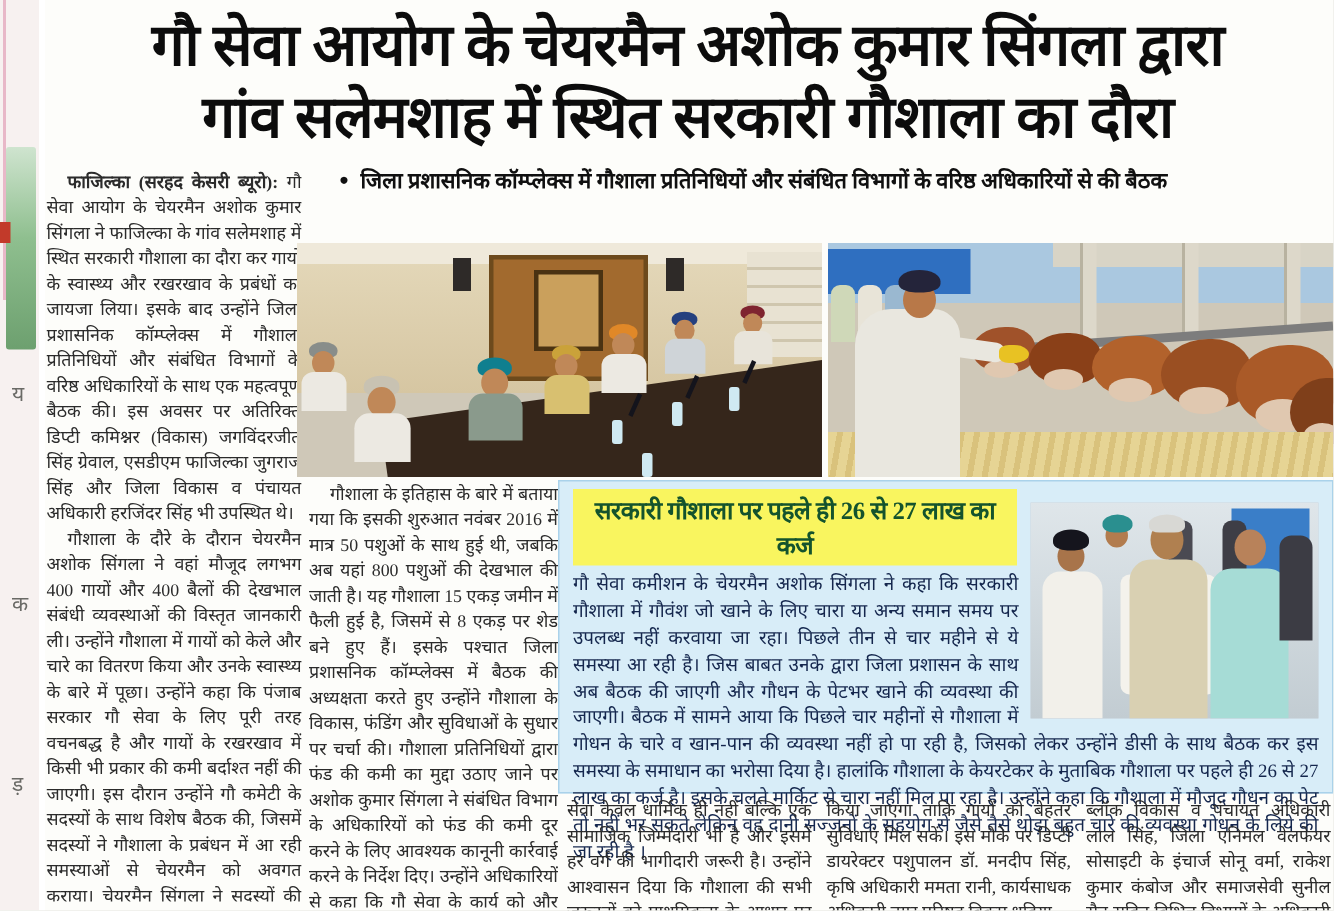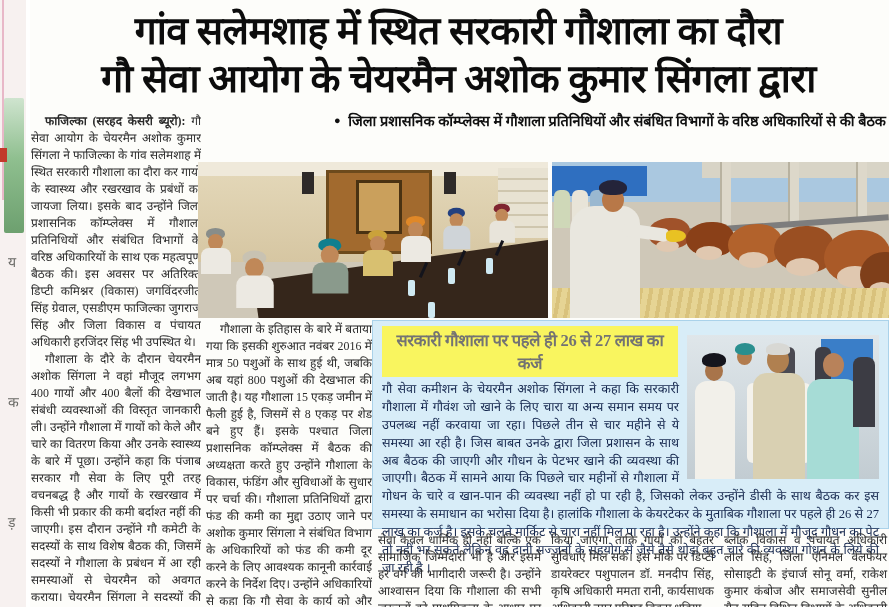--- a/index.html
+++ b/index.html
@@ -17,21 +17,21 @@
   .left-strip .frag{position:absolute;left:8px;color:#6a6a66;font-size:14px;}
   
   .headline{
     position:absolute;left:32px;top:2px;width:853px;height:106px;
     display:flex;flex-direction:column;justify-content:center;align-items:center;
     font-weight:bold;color:#0c0c0c;font-size:39px;line-height:1.22;text-align:center;
     letter-spacing:-0.5px;
   }
   
   .bullets{position:absolute;left:226px;top:110px;width:660px;font-weight:bold;font-size:14.5px;line-height:1.62;color:#101010;}
-  .bullets .row{white-space:nowrap;text-align:right;}
+  .bullets .row{white-space:nowrap;}
   .bullets .dot{font-size:11px;vertical-align:2px;margin-right:4px;}
   
   .bodytext p{margin:0;text-align:justify;text-indent:14px;font-size:11.9px;line-height:1.43;}
   .col1{position:absolute;left:31px;top:113px;width:170px;height:488px;overflow:hidden;}
   .col2{position:absolute;left:206px;top:321px;width:166px;height:284px;overflow:hidden;}
   .lead{font-weight:bold;}
   
   .photo{position:absolute;overflow:hidden;background:#cfc8b8;}
   .photo *{position:absolute;}
   .ph-meeting{left:198px;top:162px;width:350px;height:156px;}
@@ -66,21 +66,21 @@
   .c-man-arm{left:70px;top:64px;width:48px;height:13px;background:#e9e7df;border-radius:6px;transform:rotate(8deg);}
   .c-banana{left:114px;top:68px;width:20px;height:12px;background:#e8c223;border-radius:40% 60% 60% 40%;}
   .c-bg-person{top:28px;width:16px;height:38px;border-radius:6px 6px 0 0;}
   
   .infobox{
     position:absolute;left:372px;top:320px;width:517px;height:209px;
     background:#d8edf8;border:1px solid #aad2ea;box-sizing:border-box;
     padding:5px 9px 4px 9px;color:#14264d;
   }
   .infobox .yellowhead{
-    display:block;width:296px;background:#f9f55f;color:#737373;
+    display:block;width:296px;background:#f9f55f;color:#14532d;
     font-weight:bold;font-size:16.5px;text-align:center;padding:2px 4px 3px;
     box-sizing:border-box;margin:0 0 4px 0;letter-spacing:-0.3px;
   }
   .ph-officials{float:right;width:192px;height:144px;margin:9px 0 4px 8px;background:#c8d2da;position:relative;overflow:hidden;}
   .ph-officials *{position:absolute;}
   .o-sky{left:0;top:0;width:100%;height:100%;background:linear-gradient(180deg,#dfe6ea,#c2ccd2);}
   .o-blue{right:6px;top:4px;width:52px;height:52px;background:#3a7ec8;}
   .o-fig{top:12px;width:16px;height:60px;border-radius:6px 6px 0 0;}
   .o-man1-shirt{left:8px;top:46px;width:40px;height:98px;background:#f2f0ea;border-radius:12px 12px 0 0;}
   .o-man1-head{left:18px;top:26px;width:18px;height:20px;background:#a8744a;border-radius:50%;}
@@ -108,22 +108,22 @@
   <div class="left-strip">
     <div class="pinkline"></div>
     <div class="greenfrag"></div>
     <div class="redfrag"></div>
     <span class="frag" style="top:252px">य</span>
     <span class="frag" style="top:392px">क</span>
     <span class="frag" style="top:512px">ड़</span>
   </div>
 
   <div class="headline">
+    <span>गौ सेवा आयोग के चेयरमैन अशोक कुमार सिंगला द्वारा</span>
     <span>गांव सलेमशाह में स्थित सरकारी गौशाला का दौरा</span>
-    <span>गौ सेवा आयोग के चेयरमैन अशोक कुमार सिंगला द्वारा</span>
   </div>
 
   <div class="bullets">
     <div class="row">
       <span class="dot">●</span>
       <span>जिला प्रशासनिक कॉम्प्लेक्स में गौशाला प्रतिनिधियों और संबंधित विभागों के वरिष्ठ अधिकारियों से की बैठक</span>
     </div>
   </div>
 
   <div class="col1 bodytext">

